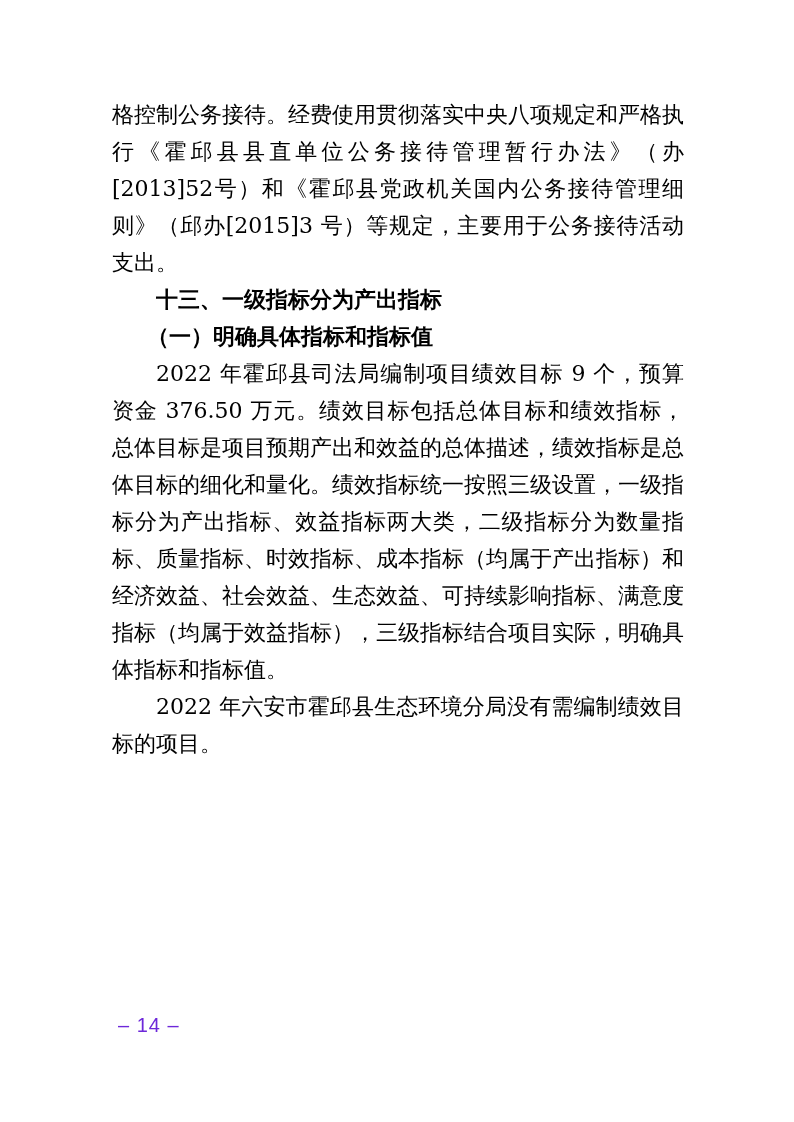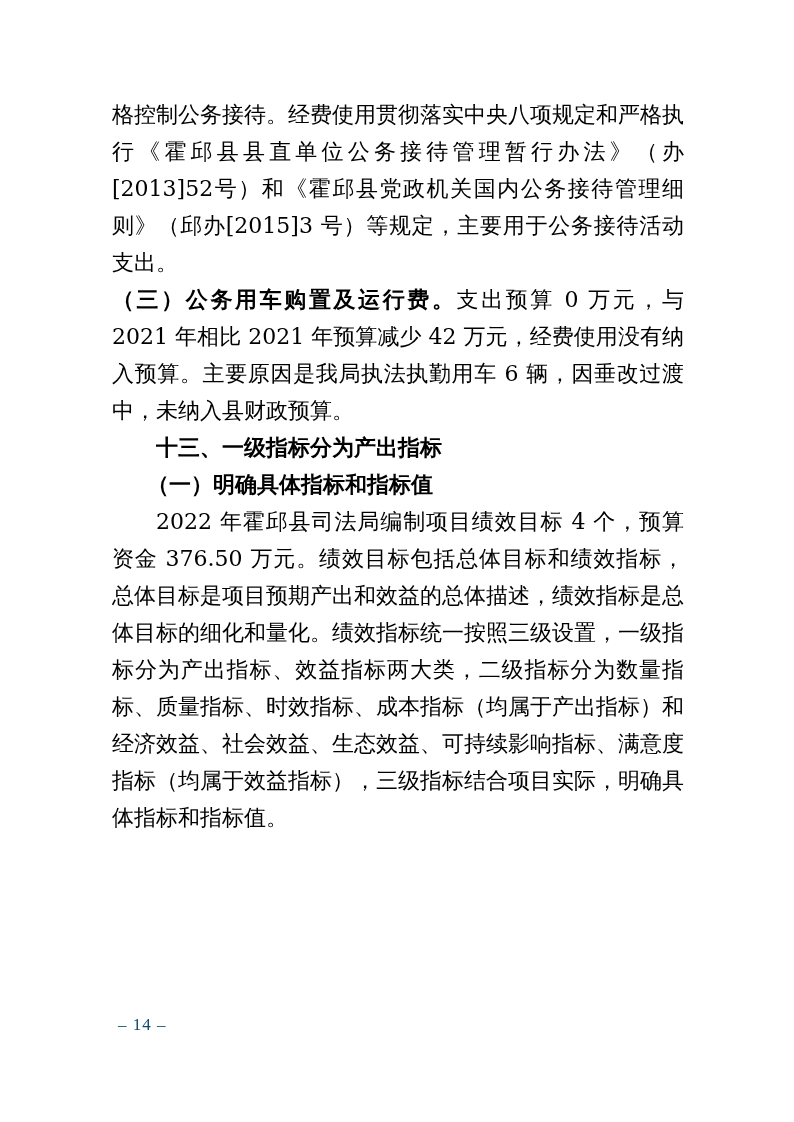--- a/index.html
+++ b/index.html
@@ -41,42 +41,42 @@
   .indent-2 {
     text-indent: 44px;
   }
   .indent-paren {
     text-indent: 35px;
   }
   .footer {
     position: absolute;
     left: 118px;
     top: 1014px;
-    color: #0c4a6e;
-    font-family: Liberation Serif, serif;
-    font-size: 17px;
+    color: #6d28d9;
+    font-family: Liberation Sans, sans-serif;
+    font-size: 20px;
     line-height: 22px;
     letter-spacing: 1px;
   }
 </style>
 </head>
 <body>
 
 <div class="page">
   <div class="content">
 
     <p class="para">格控制公务接待。经费使用贯彻落实中央八项规定和严格执行《霍邱县县直单位公务接待管理暂行办法》（办[2013]52号）和《霍邱县党政机关国内公务接待管理细则》（邱办[2015]3 号）等规定，主要用于公务接待活动支出。</p>
 
-    <p class="para"><b class="lead">（三）公务用车购置及运行费。</b><span>支出预算 0 万元，与 2021 年相比 2021 年预算减少 42 万元，经费使用没有纳入预算。主要原因是我局执法执勤用车 6 辆，因垂改过渡中，未纳入县财政预算。</span></p>
 
     <p class="para heading indent-2">十三、一级指标分为产出指标</p>
 
     <p class="para heading indent-paren">（一）明确具体指标和指标值</p>
 
-    <p class="para indent-2">2022 年霍邱县司法局编制项目绩效目标 4 个，预算资金 376.50 万元。绩效目标包括总体目标和绩效指标，总体目标是项目预期产出和效益的总体描述，绩效指标是总体目标的细化和量化。绩效指标统一按照三级设置，一级指标分为产出指标、效益指标两大类，二级指标分为数量指标、质量指标、时效指标、成本指标（均属于产出指标）和经济效益、社会效益、生态效益、可持续影响指标、满意度指标（均属于效益指标），三级指标结合项目实际，明确具体指标和指标值。</p>
+    <p class="para indent-2">2022 年霍邱县司法局编制项目绩效目标 9 个，预算资金 376.50 万元。绩效目标包括总体目标和绩效指标，总体目标是项目预期产出和效益的总体描述，绩效指标是总体目标的细化和量化。绩效指标统一按照三级设置，一级指标分为产出指标、效益指标两大类，二级指标分为数量指标、质量指标、时效指标、成本指标（均属于产出指标）和经济效益、社会效益、生态效益、可持续影响指标、满意度指标（均属于效益指标），三级指标结合项目实际，明确具体指标和指标值。</p>
 
+    <p class="para indent-2">2022 年六安市霍邱县生态环境分局没有需编制绩效目标的项目。</p>
 
 
 
   </div>
 
   <div class="footer">– 14 –</div>
 </div>
 
 </body></html>

